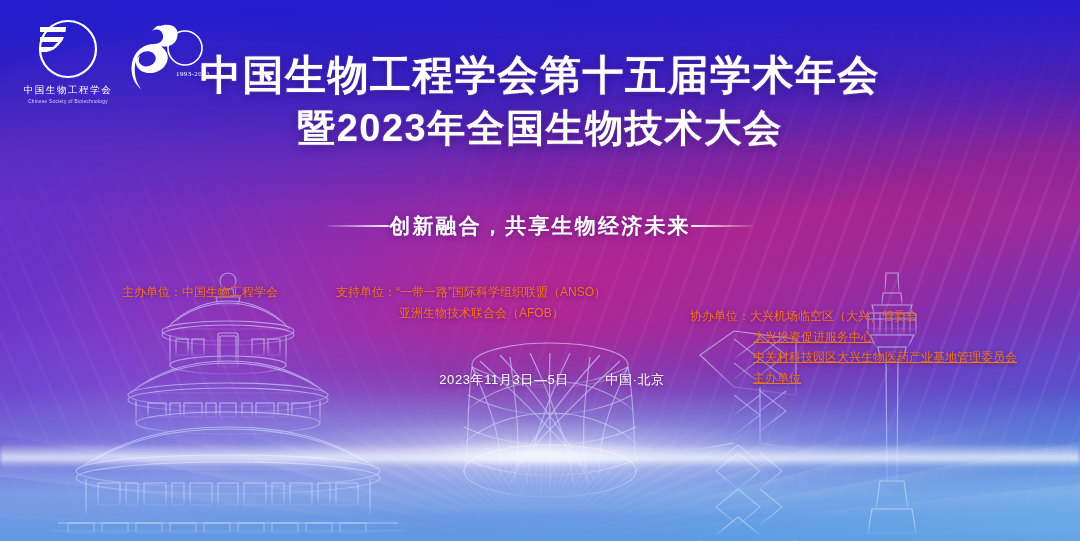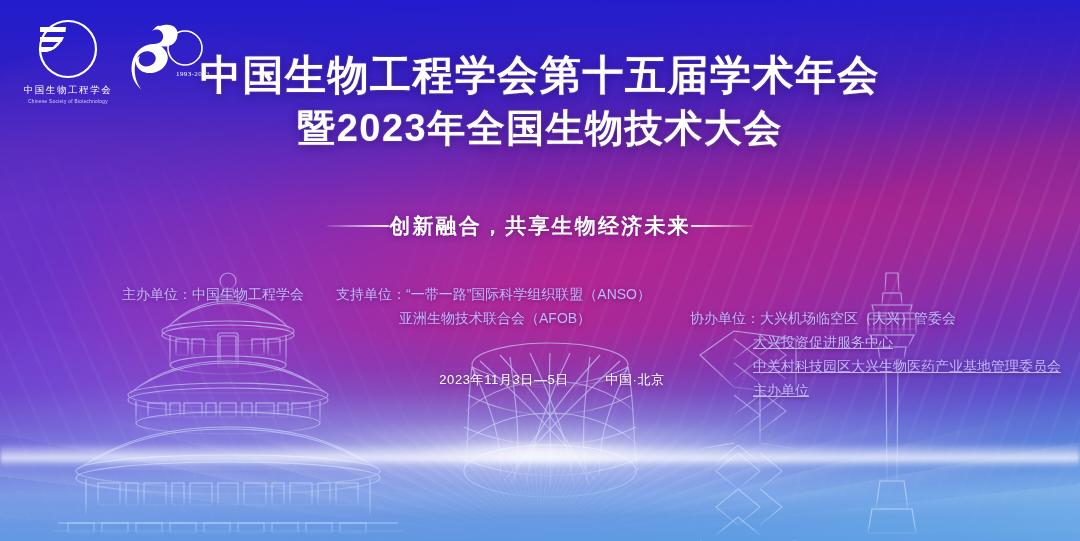--- a/index.html
+++ b/index.html
@@ -239,22 +239,22 @@
   }
 
   
   .orgs {
     position: absolute;
     left: 0; right: 0; top: 282px;
     height: 80px;
   }
   .org-col {
     position: absolute;
-    color: #c4b5fd;
-    font-size: 14px;
+    color: #f97316;
+    font-size: 12px;
     line-height: 1.72;
     white-space: nowrap;
     text-shadow: 0 1px 4px rgba(60,15,95,0.6);
   }
   .org-col.host    { left: 122px; top: 0; }
   .org-col.support { left: 336px; top: 0; }
   .org-col.coorg   { left: 690px; top: 0; margin-top: 24px; }
   .org-indent { padding-left: 63px; text-decoration: underline; }
   .org-indent-s { padding-left: 63px; }
 

